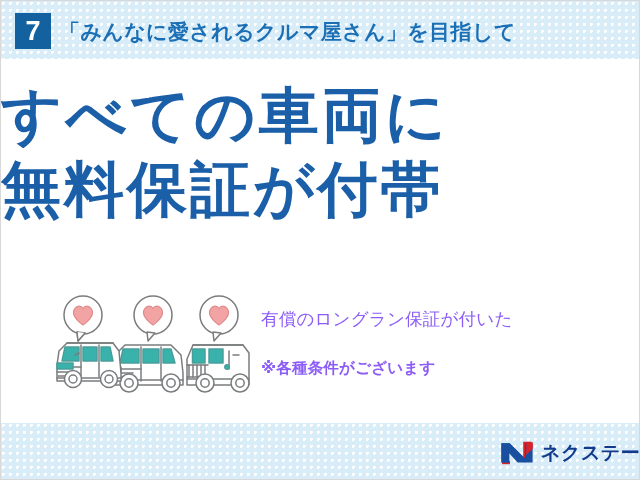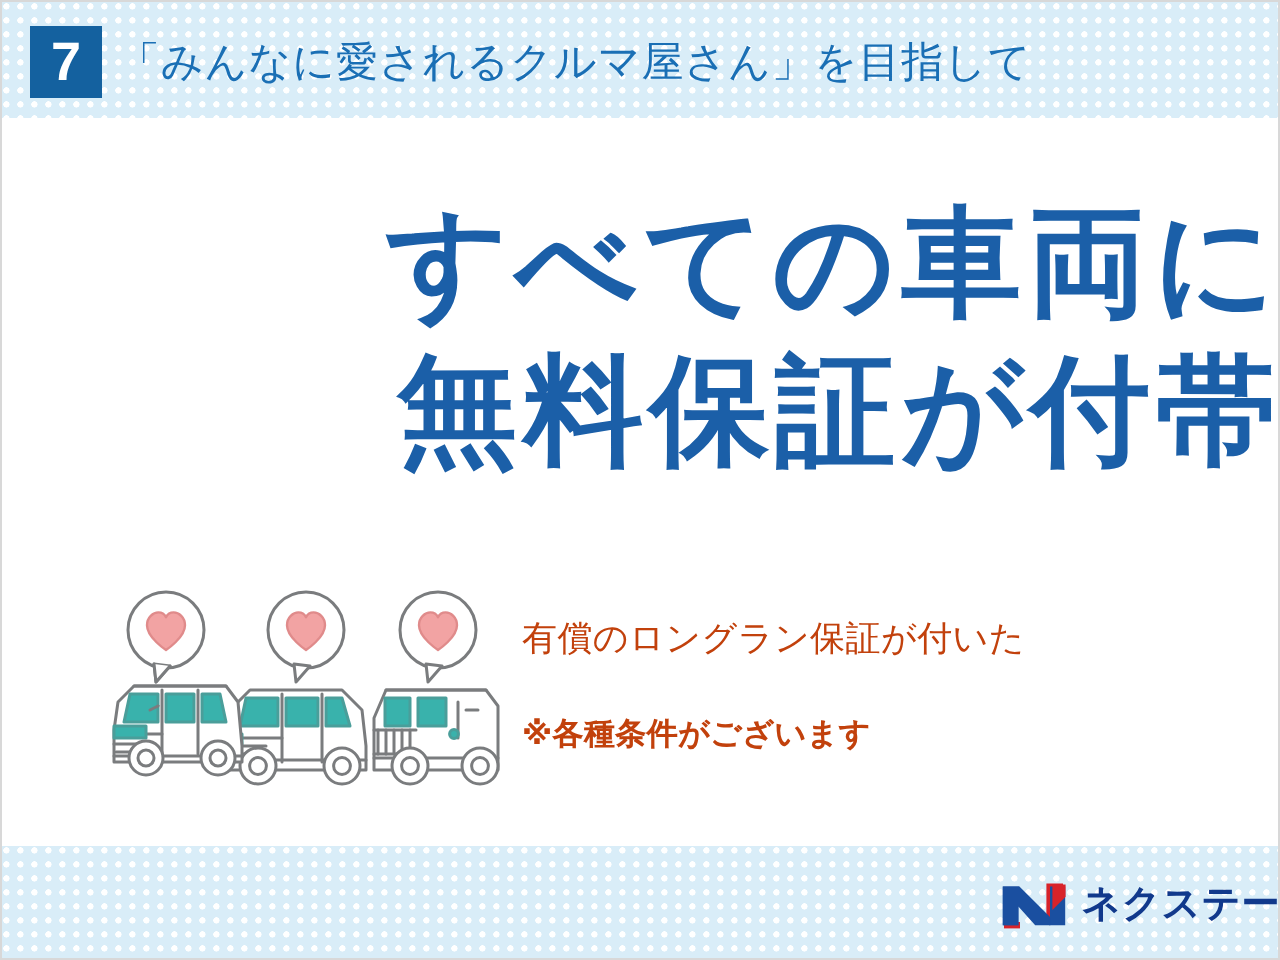--- a/index.html
+++ b/index.html
@@ -59,49 +59,49 @@
     letter-spacing: 0px;
   }
   #header-title {
     position: absolute;
     left: 58px;
     top: 16px;
     height: 30px;
     line-height: 30px;
     color: #1a6fb5;
     font-size: 21px;
-    font-weight: normal;
+    font-weight: bold;
     white-space: nowrap;
     letter-spacing: 0.4px;
   }
 
   
   #headline {
     position: absolute;
     left: 0;
-    top: 94px;
+    top: 78px;
     width: 640px;
-    text-align: right;
+    text-align: left;
   }
   #headline .hl-line {
     color: #1b5fa8;
     font-weight: bold;
     font-size: 60px;
     line-height: 74px;
     letter-spacing: 3px;
     white-space: nowrap;
   }
 
   
   #body-copy {
     position: absolute;
     left: 260px;
     top: 306px;
     width: 370px;
-    color: #c2410c;
+    color: #8b5cf6;
   }
   #body-copy .bc-line {
     font-size: 17.5px;
     line-height: 25px;
     white-space: nowrap;
     letter-spacing: 0.2px;
   }
   #body-copy .bc-note {
     font-size: 15.5px;
     line-height: 24px;

